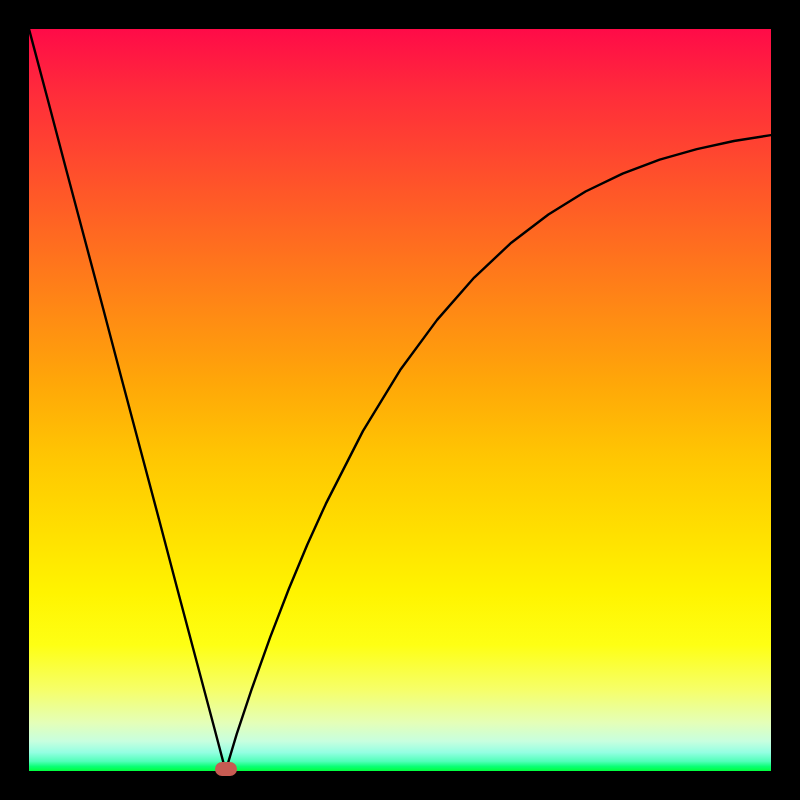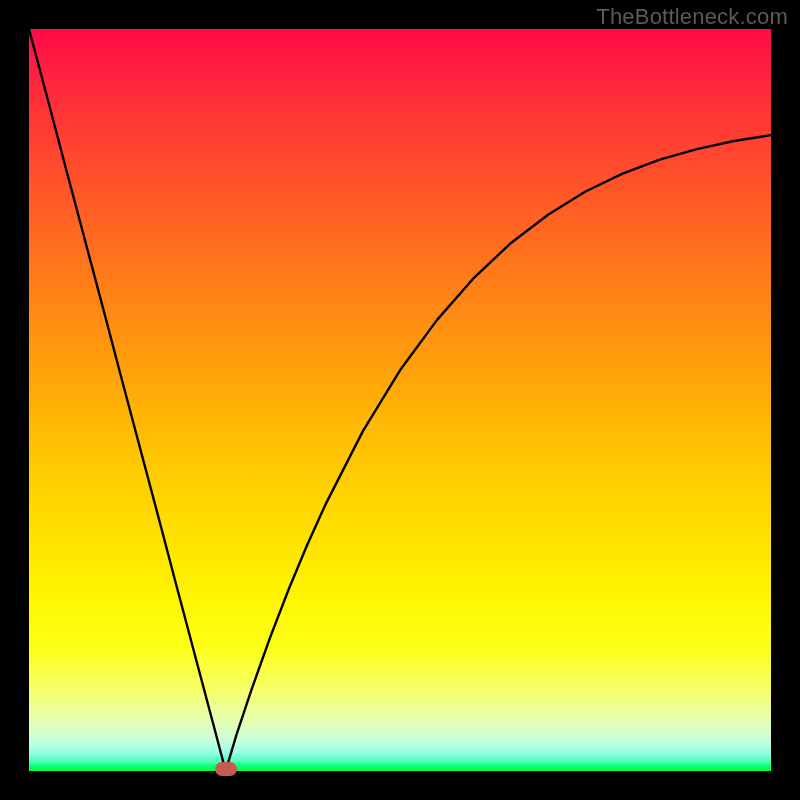--- a/index.html
+++ b/index.html
@@ -70,14 +70,13 @@
 </head>
 <body>
 
 <div class="frame">
   <div class="plot">
     <svg class="curve" viewBox="0 0 742 742" preserveAspectRatio="none">
       <path id="curve-path" d="M0.00 0.00 L18.55 69.75 L37.10 140.24 L55.65 209.99 L74.20 279.73 L92.75 350.22 L111.30 419.97 L129.85 489.72 L148.40 560.21 L166.95 629.96 L185.50 699.71 L196.63 742.00 L207.76 704.90 L222.60 660.38 L241.15 608.44 L259.70 560.21 L278.25 515.69 L296.80 474.88 L333.90 402.16 L371.00 341.32 L408.10 290.86 L445.20 248.57 L482.30 213.70 L519.40 185.50 L556.50 162.50 L593.60 144.69 L630.70 130.59 L667.80 120.20 L704.90 112.04 L742.00 106.11" fill="none" stroke="#000" stroke-width="2.4" stroke-linejoin="round" stroke-linecap="round"></path>
     </svg>
     <div class="marker" id="min-marker" style="left: 185.63px; top: 733px;"></div>
   </div>
-  <div class="watermark">TheBottleneck.com</div>
 </div>
 
 </body></html>

